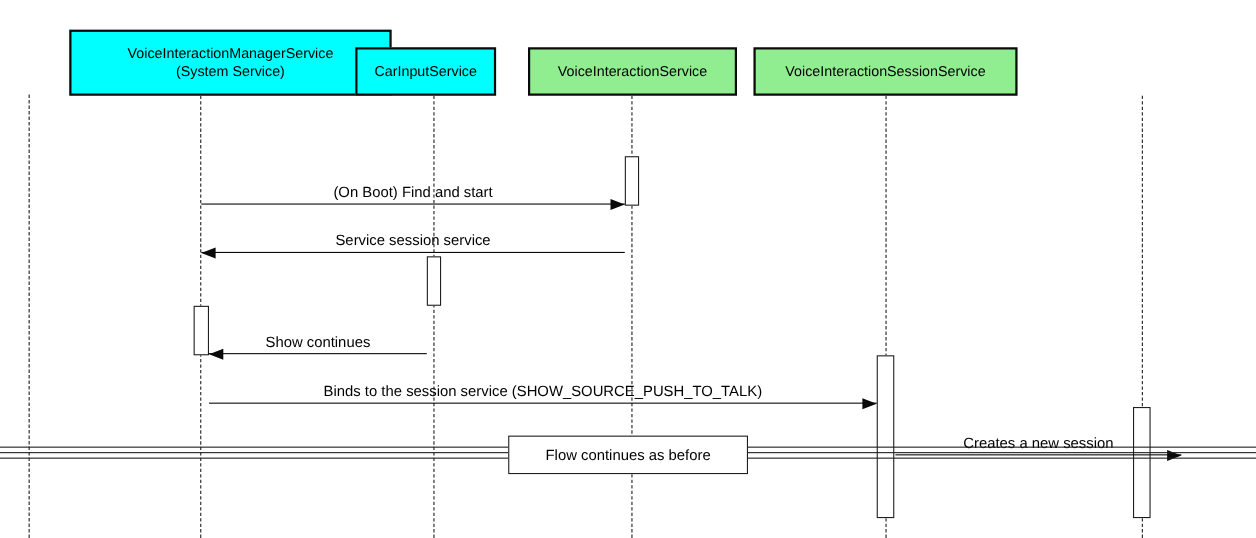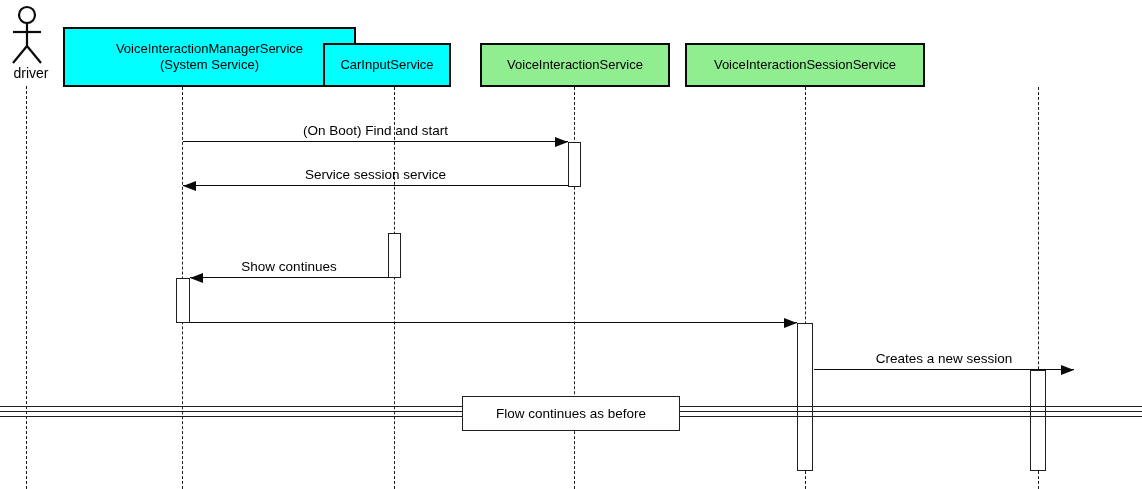--- a/index.html
+++ b/index.html
@@ -36,21 +36,21 @@
     font-size: 13px;
   }
   
   .activation {
     position: absolute;
     background: #ffffff;
     border: 1.5px solid #1f1f1f;
     box-sizing: border-box;
   }
   
-  .message { position: absolute; height: 25px; }
+  .message { position: absolute; height: 25px; margin-top: 44px; }
   .msg-line {
     position: absolute;
     left: 0; right: 0; bottom: 0;
     height: 1.3px;
     background: #0a0a0a;
   }
   .msg-label {
     position: absolute;
     left: 0; right: 0; bottom: 4px;
     text-align: center;
@@ -91,30 +91,20 @@
     justify-content: center;
     text-align: right;
     font-size: 13.5px;
   }
 </style>
 </head>
 <body>
 
 <div class="canvas">
 
-  <div class="actor" style="left:8px; top:4px; width:38px; height:84px;">
-    <svg width="38" height="61" viewBox="0 0 38 61">
-      <circle cx="19" cy="11" r="8" fill="none" stroke="#0a0a0a" stroke-width="2.2"></circle>
-      <line x1="19" y1="19" x2="19" y2="42" stroke="#0a0a0a" stroke-width="2.2"></line>
-      <line x1="5" y1="28" x2="33" y2="28" stroke="#0a0a0a" stroke-width="2.2"></line>
-      <line x1="19" y1="42" x2="5" y2="59" stroke="#0a0a0a" stroke-width="2.2"></line>
-      <line x1="19" y1="42" x2="33" y2="59" stroke="#0a0a0a" stroke-width="2.2"></line>
-    </svg>
-    <div class="actor-label">driver</div>
-  </div>
 
   <div class="lifeline" style="left:26px; top:86px; height:403px;"></div>
   <div class="lifeline" style="left:182px; top:87px; height:402px;"></div>
   <div class="lifeline" style="left:394px; top:87px; height:402px;"></div>
   <div class="lifeline" style="left:574px; top:87px; height:402px;"></div>
   <div class="lifeline" style="left:805px; top:87px; height:402px;"></div>
   <div class="lifeline" style="left:1038px; top:87px; height:402px;"></div>
 
   <div class="head" style="left: 63px; top: 27px; width: 293px; height: 60px; background-color: rgb(0, 255, 255);">VoiceInteractionManagerService
 (System Service)</div>
@@ -141,20 +131,21 @@
   </div>
 
 
   <div class="message" style="left:190px; top:253px; width:198px;">
     <div class="msg-label">Show continues</div>
     <div class="msg-line"></div>
     <div class="arrow-left"></div>
   </div>
 
   <div class="message" style="left:190px; top:298px; width:607px;">
+    <div class="msg-label">Binds to the session service (SHOW_SOURCE_PUSH_TO_TALK)</div>
     <div class="msg-line"></div>
     <div class="arrow-right"></div>
   </div>
 
   <div class="message" style="left:814px; top:345px; width:216px;padding-left:44px;">
     <div class="msg-label">Creates a new session</div>
     <div class="msg-line"></div>
     <div class="arrow-right"></div>
   </div>
 

